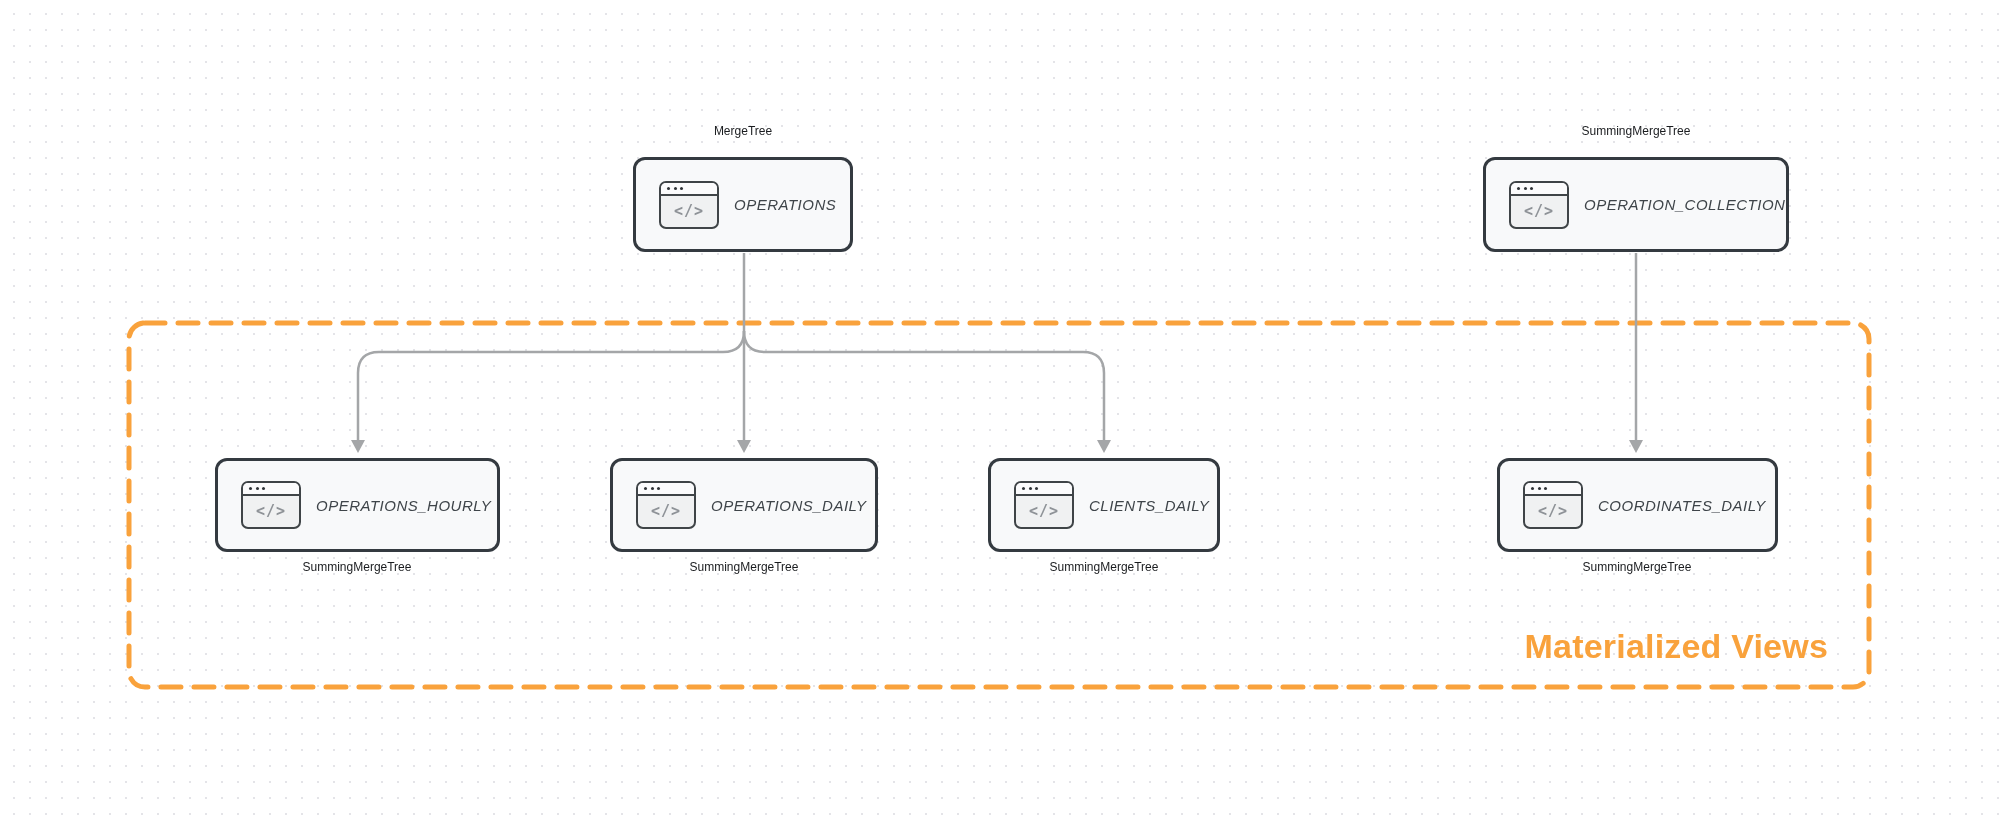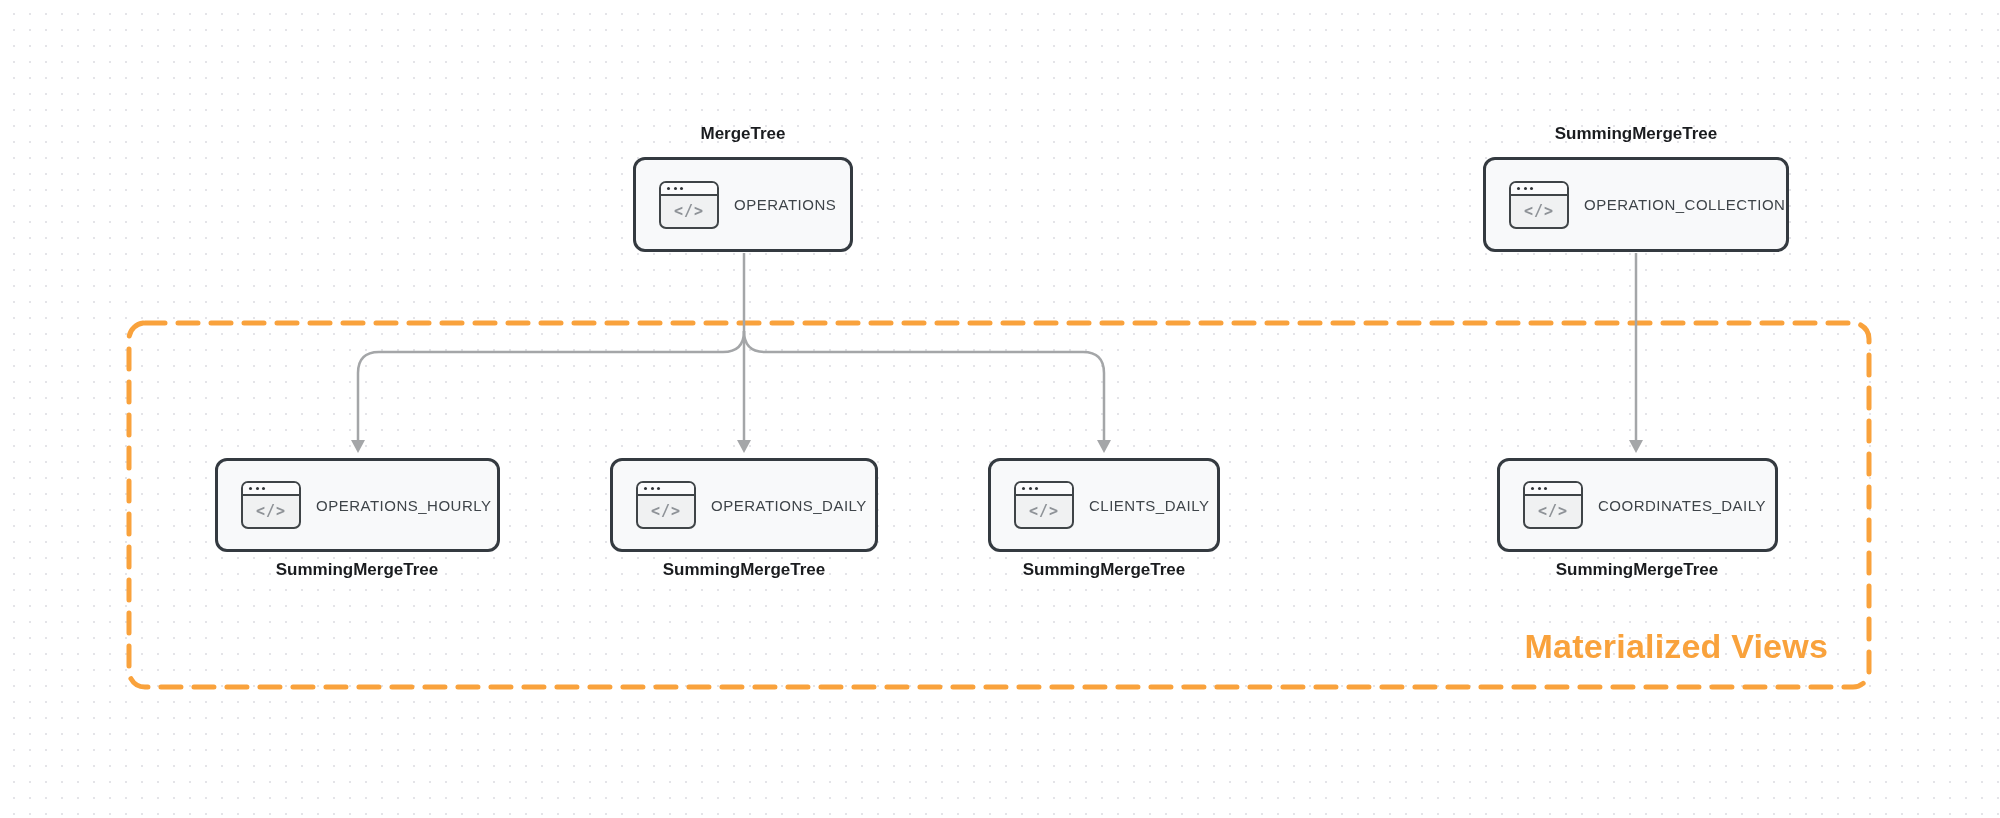--- a/index.html
+++ b/index.html
@@ -31,20 +31,21 @@
   .node{
     position:absolute;z-index:2;
     background:var(--node-fill);
     border:3px solid var(--node-border);
     border-radius:12px;
     display:flex;align-items:center;
     padding-left:23px;gap:15px;
     cursor:default;
   }
   .table-name{
+    font-style:italic;
     font-size:15px;
     font-weight:500;
     letter-spacing:0.5px;
     color:var(--table-text);
     white-space:nowrap;
   }
   .win-icon{
     width:60px;height:48px;flex:0 0 auto;
     border:2.5px solid #3F4447;
     border-radius:7px;
@@ -59,21 +60,21 @@
   .win-bar i{width:3px;height:3px;border-radius:50%;background:#2F3337;}
   .win-body{
     height:30px;display:flex;align-items:center;justify-content:center;
     font-family:"DejaVu Sans Mono", monospace;
     font-size:15px;font-weight:bold;letter-spacing:1px;
     color:#8E9297;
   }
   .engine-label{
     position:absolute;z-index:2;
     transform:translateX(-50%);
-    font-size:17px;font-weight:700;
+    font-size:12px;font-weight:400;
     color:var(--engine-text);
     white-space:nowrap;
   }
   .group-label{
     position:absolute;z-index:2;
     font-size:34px;font-weight:600;
     letter-spacing:0.2px;
     color:var(--accent-orange);
     white-space:nowrap;
   }

